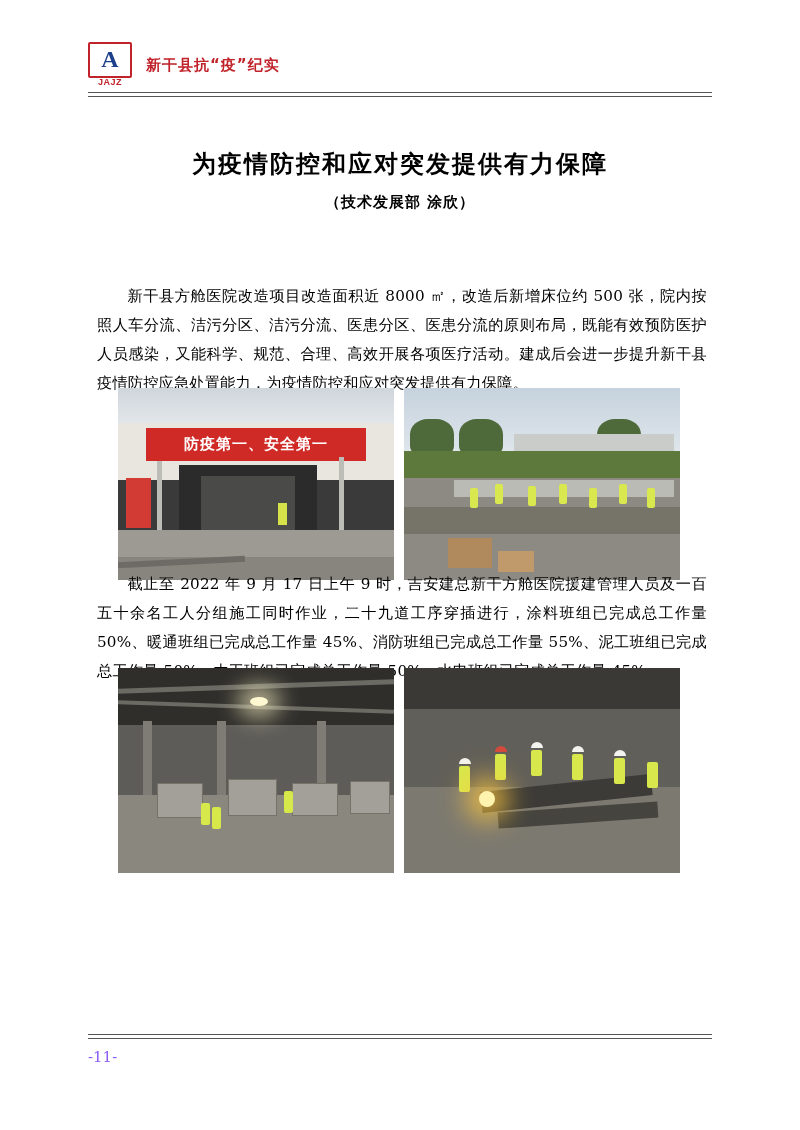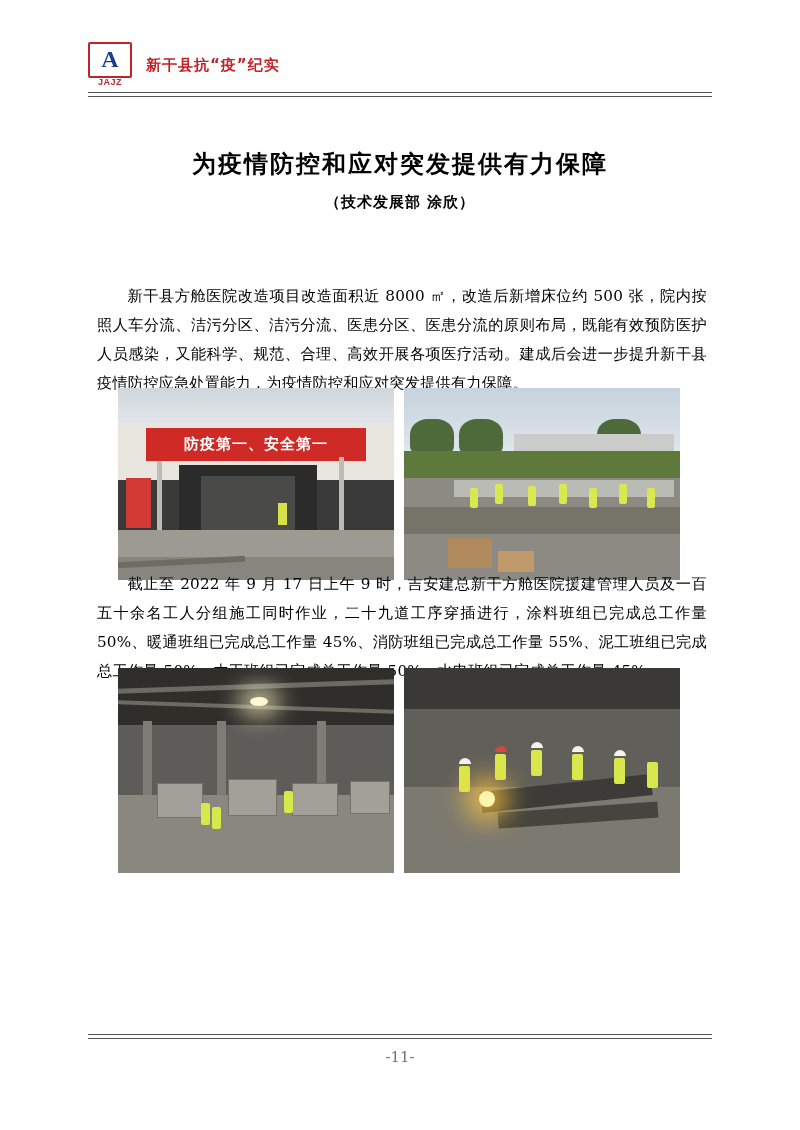--- a/index.html
+++ b/index.html
@@ -248,24 +248,23 @@
     height: 3px;
     border-top: 1px solid #555;
     border-bottom: 1px solid #555;
     background: #fff;
   }
   .page-number {
     position: absolute;
     left: 88px;
     top: 1048px;
     width: 624px;
-    text-align: center;
     font-family: "DejaVu Serif", serif;
     font-size: 15px;
-    color: #737373;
+    color: #8b5cf6;
   }
 </style>
 </head>
 <body>
 
 <div class="page">
 
   <div class="header">
     <div class="logo">
       <div class="logo-mark"></div>

